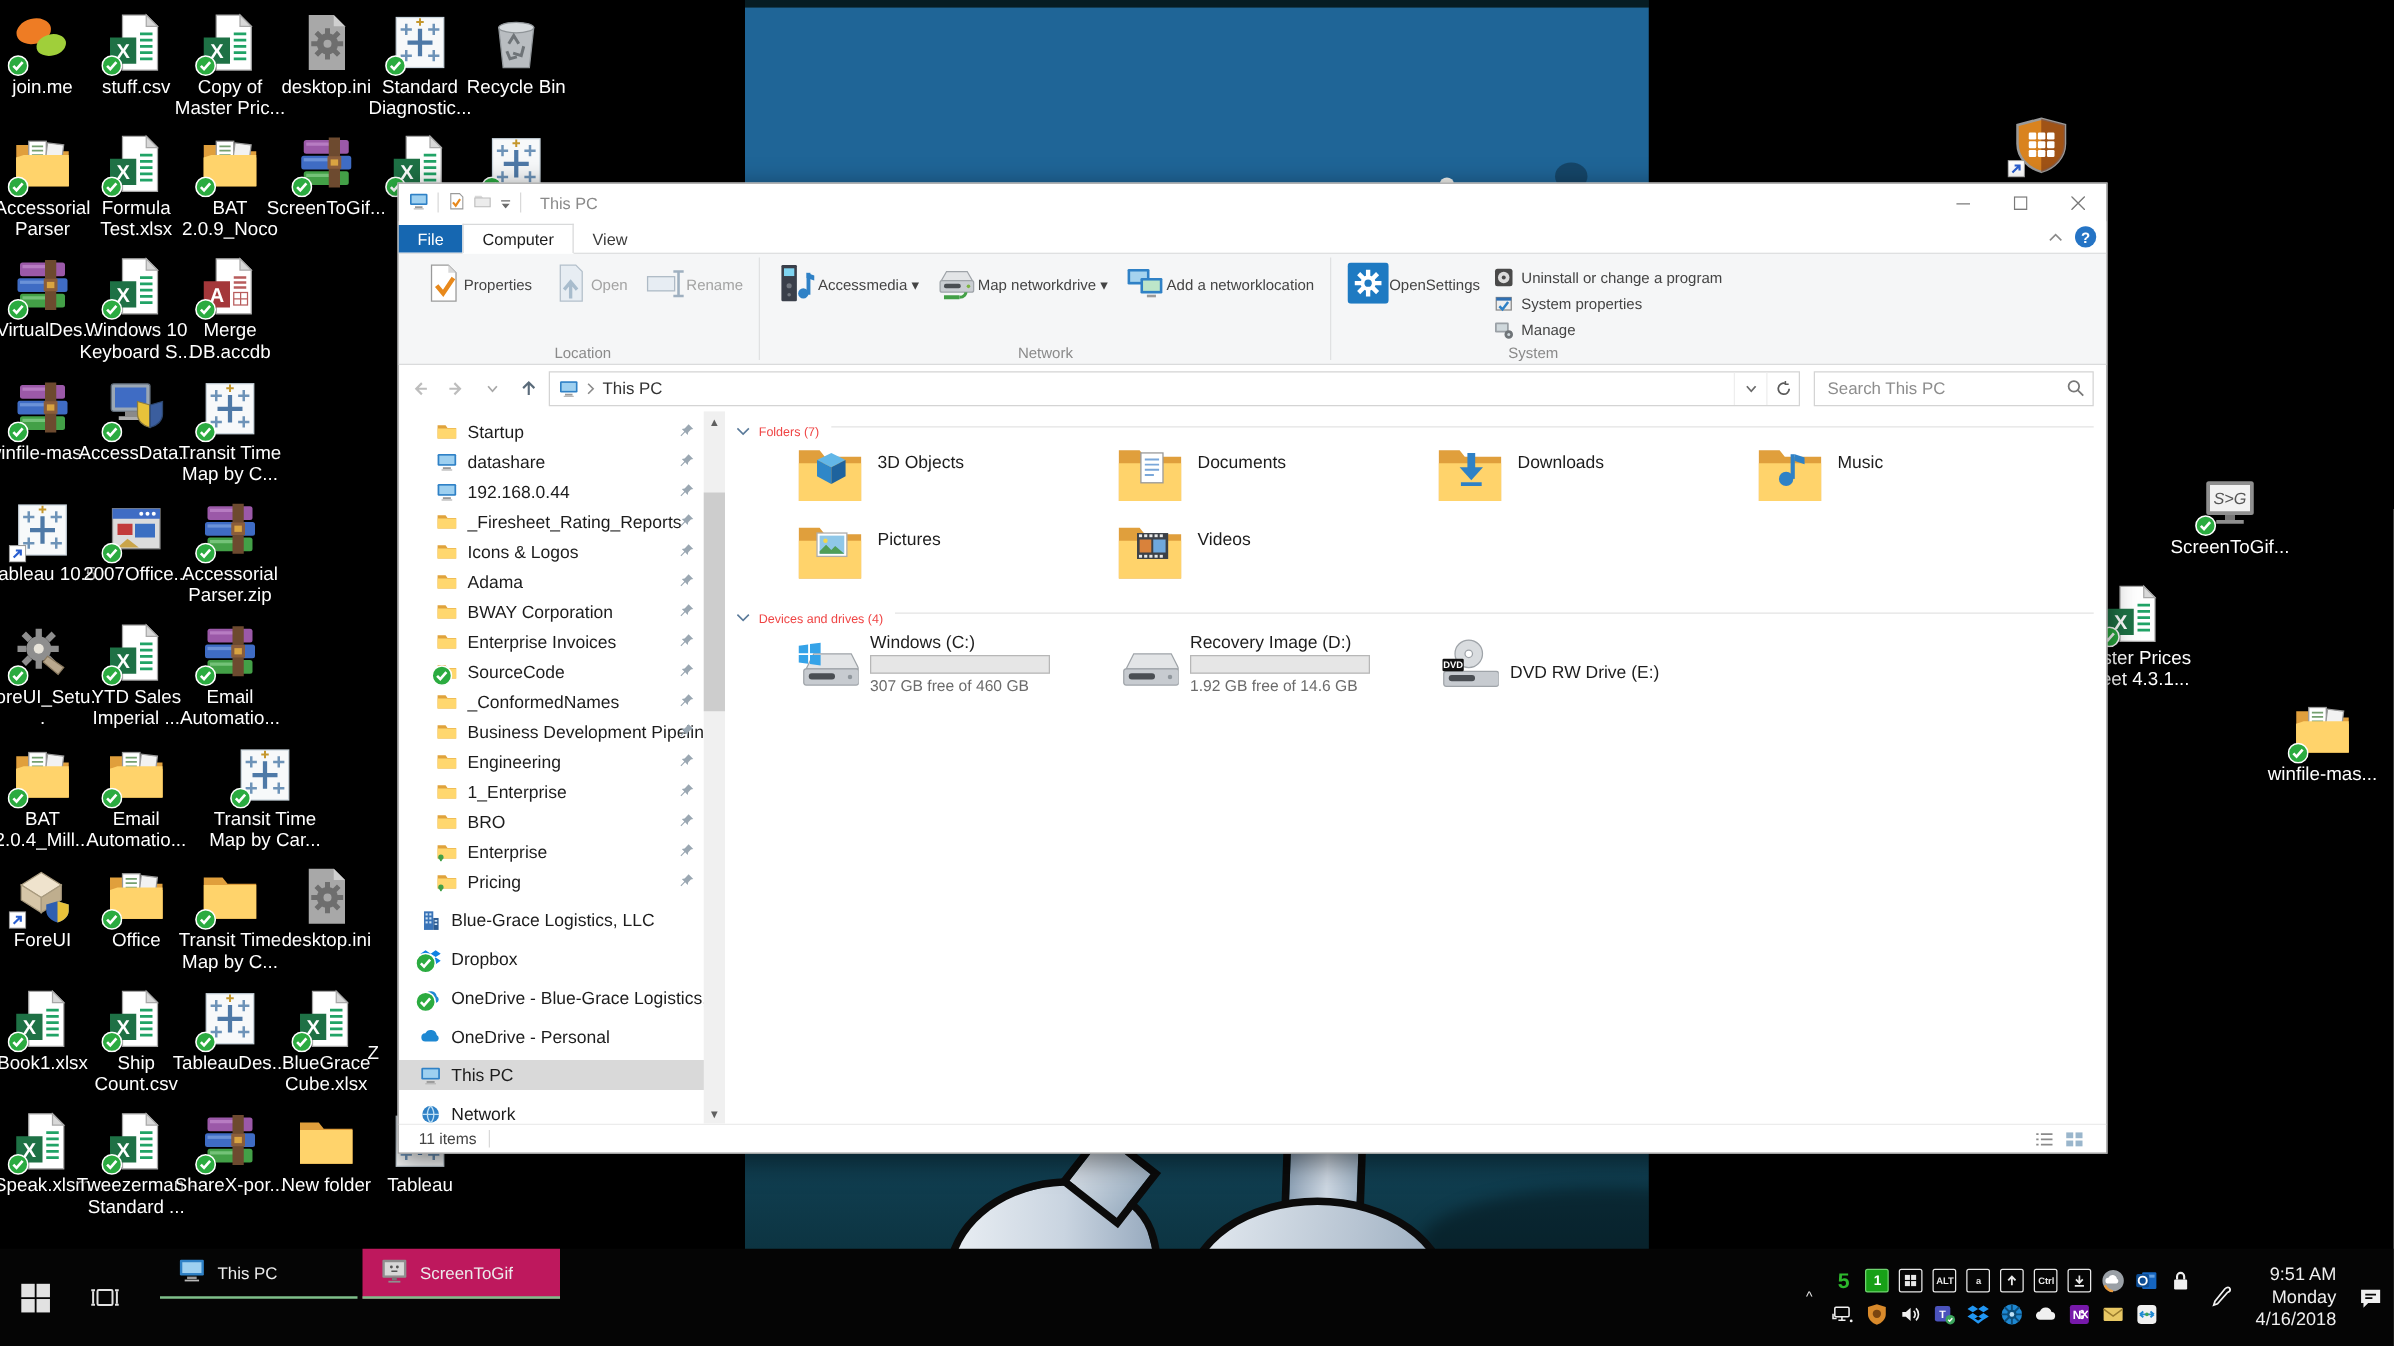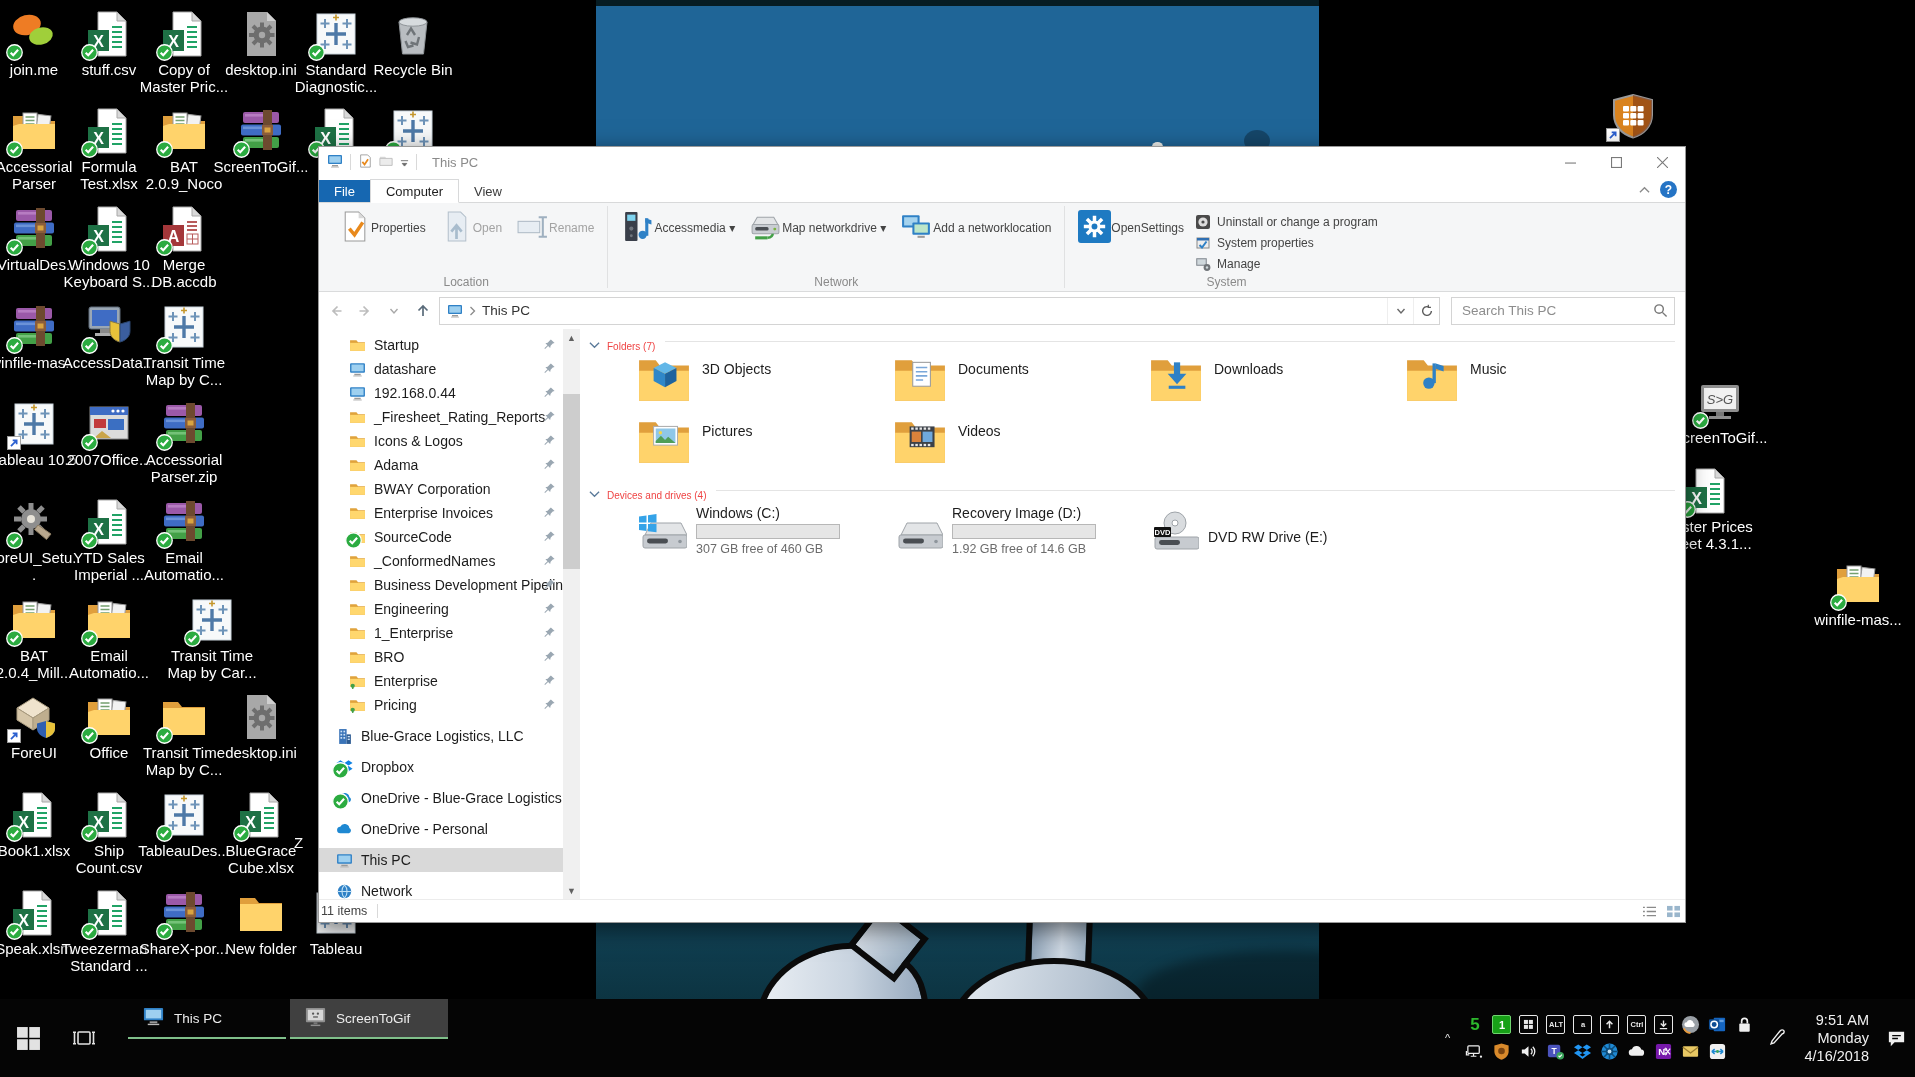--- a/index.html
+++ b/index.html
@@ -103,33 +103,33 @@
   .dtile .dicon2{width:50px;height:42px;flex:none;margin-top:6px}
   .dtile .dicon2 svg{width:50px;height:42px;display:block}
   .dcol{display:flex;flex-direction:column}
   .dcol.center{justify-content:center}
   .dname{font-size:14px;color:#1d1d1d}
   .dbar{width:142px;height:13px;border:1px solid #b7b7b7;background:#e6e6e6;margin-top:3px}
   .dfill{height:100%;background:#26a0da}
   .dfree{font-size:12.5px;color:#6b6b6b;margin-top:3px}
   
   #statusbar{height:22px;border-top:1px solid #ececec;display:flex;align-items:center;font-size:12.5px;color:#444;
-             padding:0 2px;flex:none}
+             padding:0 16px;flex:none}
   .stsep{width:1px;height:14px;background:#d9d9d9;margin-left:10px}
   .viewbtns{margin-left:auto;display:flex;gap:4px}
   .viewbtn{width:20px;height:17px;display:flex;align-items:center;justify-content:center}
 
   
   #taskbar{position:absolute;left:0;bottom:0;width:1915px;height:78px;background:#050505;z-index:30;display:flex;align-items:stretch}
   .tbleft{display:flex;align-items:stretch}
   #startbtn,#taskview{width:56px;display:flex;align-items:center;justify-content:center}
   #apps{display:flex;align-items:flex-start;margin-left:16px;gap:4px}
   .tbtn{height:38px;display:flex;align-items:center;gap:9px;padding:0 14px;border-bottom:2px solid #7fbf8a;
         font-size:13.5px;color:#ececec;min-width:130px}
-  .tbtn.active{background:#404040}
+  .tbtn.active{background:#be185d}
   .tbtn svg{width:23px;height:23px;flex:none}
   #tray{margin-left:auto;display:flex;align-items:center;gap:8px;padding-right:6px}
   .traychev{color:#e8e8e8;font-size:11px;width:16px;text-align:center}
   .trows{display:flex;flex-direction:column;gap:5px}
   .trow{display:flex;gap:4px;align-items:center}
   .ticon{width:23px;height:22px;display:flex;align-items:center;justify-content:center}
   .ticon svg{width:19px;height:19px}
   .tbox{width:17px;height:17px;border:1.5px solid #e8e8e8;border-radius:2px;color:#e8e8e8;font-size:7.5px;
         display:flex;align-items:center;justify-content:center;font-weight:bold;letter-spacing:0}
   .tbox svg{width:11px;height:11px}
@@ -808,21 +808,21 @@
             <rect x="28.6" y="28" width="6" height="5.5" rx="1"></rect>
           </g>
         </svg>
         <svg class="badge cut" viewBox="0 0 16 16">
           <rect x=".5" y=".5" width="15" height="15" fill="#fff" stroke="#9a9a9a"></rect>
           <path d="M4.5 11.5L11 5M6.5 5H11v4.5" stroke="#2a5fd0" stroke-width="2" fill="none"></path>
         </svg>
       </div>
       <div class="lbl"></div>
     </div>
-    <div class="dicon" style="left: 1672px; top: 378px;">
+    <div class="dicon" style="left: 1736px; top: 378px;">
       <div class="ig">
         <svg class="main" viewBox="0 0 48 48">
           <rect x="5" y="7" width="38" height="27" rx="2" fill="#8f8f8f"></rect>
           <rect x="8" y="10" width="32" height="21" fill="#f2f2f2"></rect>
           <text x="24" y="25.5" font-size="13" font-style="italic" fill="#555" text-anchor="middle">S&gt;G</text>
           <rect x="20" y="34" width="8" height="4" fill="#777"></rect>
           <rect x="13" y="38" width="22" height="3" fill="#8f8f8f"></rect>
         </svg>
         <svg class="badge" viewBox="0 0 16 16">
           <circle cx="8" cy="8" r="7.3" fill="#2bab40" stroke="#fff" stroke-width="1.2"></circle>

